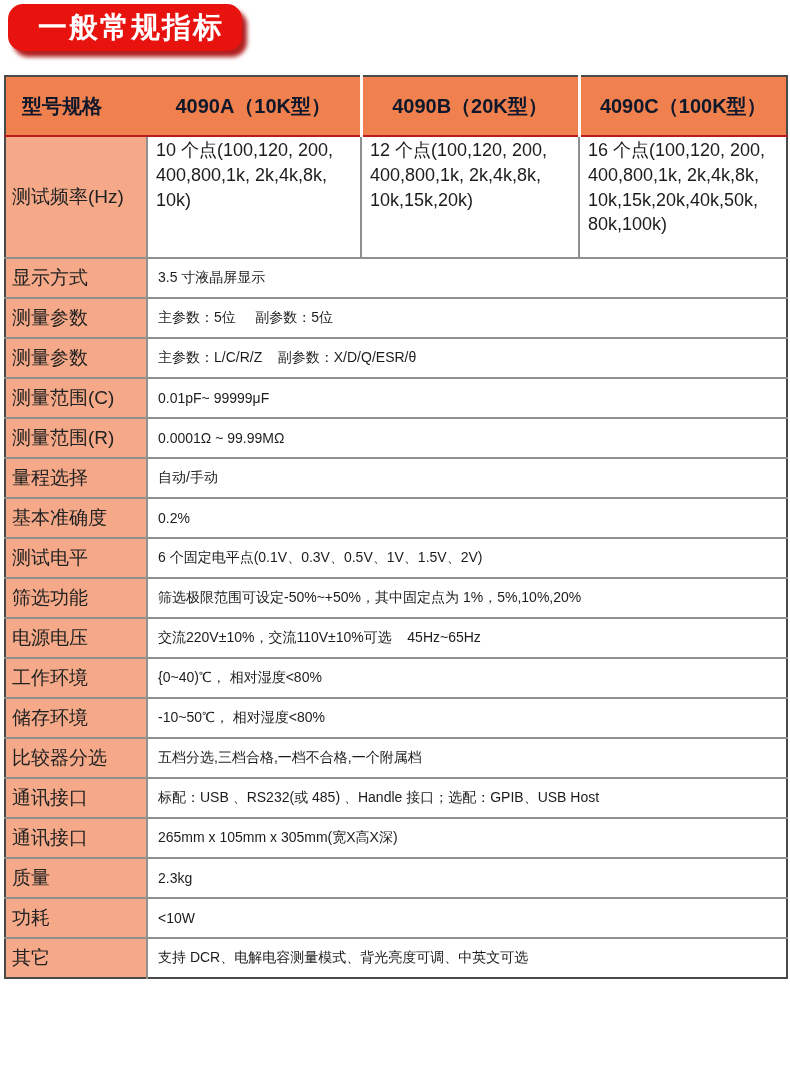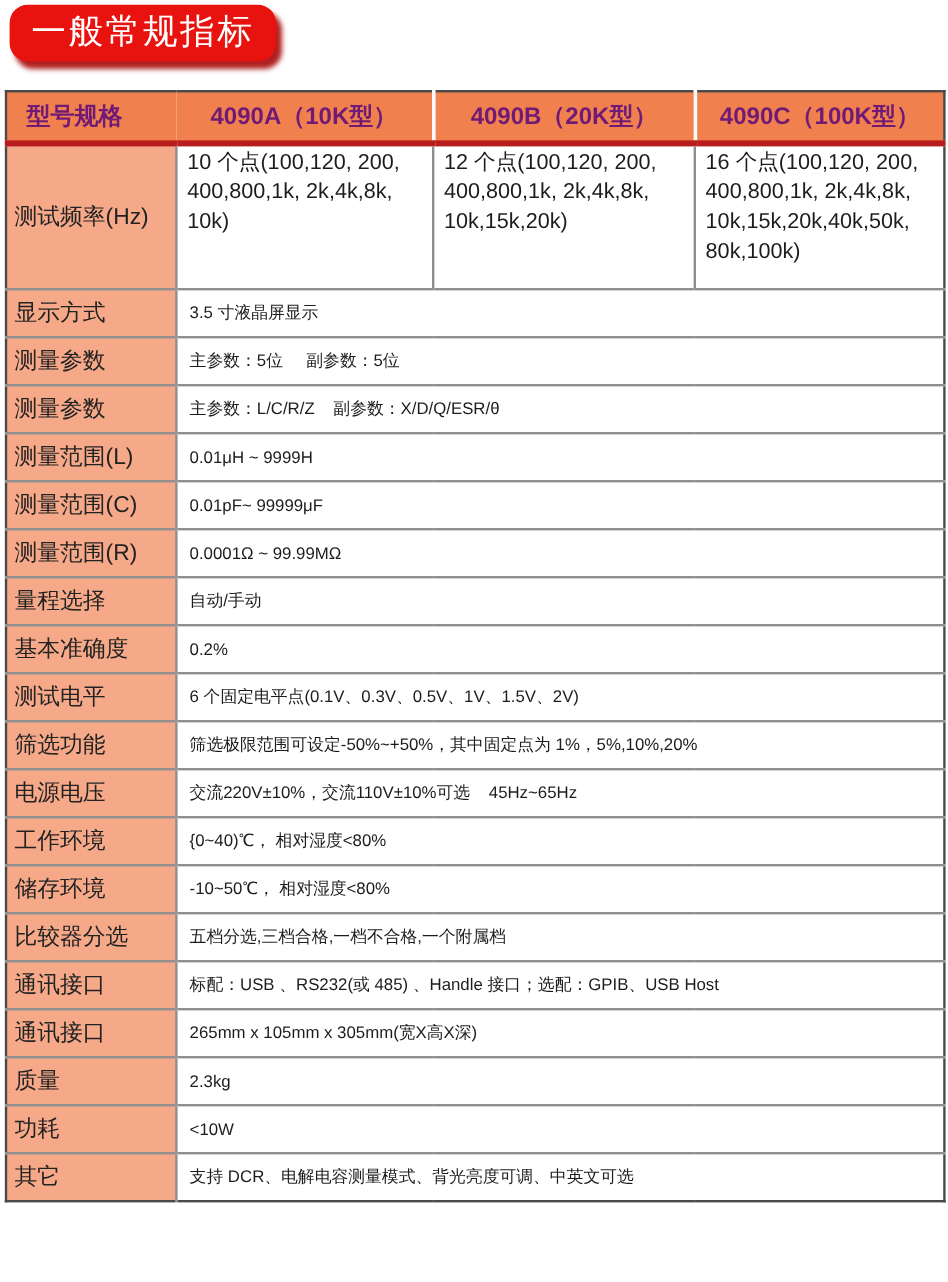--- a/index.html
+++ b/index.html
@@ -16,45 +16,46 @@
   .badge {
     position:absolute; left:8px; top:4px;
     min-width:214px; height:47px;
     background:#e8120f;
     border-radius:15px;
     box-shadow:5px 6px 4px rgba(168,8,8,0.9);
     display:flex; align-items:center; justify-content:center;
     padding:0 18px;
   }
   .badge span {
-    color:#ffffff; font-size:29px; font-weight:normal; letter-spacing:2px;
+    color:#ffffff; font-size:29px; font-weight:bold; letter-spacing:2px;
     line-height:1;
+    margin-left:12px;
   }
   
   .spec-table {
     position:absolute; left:4px; top:75px;
     width:782px;
     border-collapse:collapse;
     table-layout:fixed;
     border:2px solid #4a4a4a;
     font-family:"Liberation Sans", sans-serif;
   }
   col.c0 { width:142px; }
   col.c1 { width:214px; }
   col.c2 { width:218px; }
   col.c3 { width:208px; }
 
   .header-row th {
-    height:43px;
+    height:60px;
     background:#f0804e;
-    color:#701a75;
+    color:#0f172a;
     font-size:20px; font-weight:bold;
     text-align:center;
     vertical-align:middle;
-    border-bottom:5px solid #b91c1c;
+    border-bottom:2px solid #b91c1c;
   }
   .header-row th.h0 { text-align:left; padding-left:16px; }
   .header-row th.h2, .header-row th.h3 { border-left:3px solid #fbfbfb; }
 
   .label-cell {
     background:#f6a989;
     color:#222222;
     font-size:19px;
     padding-left:6px;
     vertical-align:middle;
@@ -129,24 +130,20 @@
     </tr>
         <tr class="spec-row">
       <td class="label-cell">测量参数</td>
       <td class="value-cell" colspan="3">主参数：5位     副参数：5位</td>
     </tr>
         <tr class="spec-row">
       <td class="label-cell">测量参数</td>
       <td class="value-cell" colspan="3">主参数：L/C/R/Z    副参数：X/D/Q/ESR/θ</td>
     </tr>
         <tr class="spec-row">
-      <td class="label-cell">测量范围(L)</td>
-      <td class="value-cell" colspan="3">0.01μH ~ 9999H</td>
-    </tr>
-        <tr class="spec-row">
       <td class="label-cell">测量范围(C)</td>
       <td class="value-cell" colspan="3">0.01pF~ 99999μF</td>
     </tr>
         <tr class="spec-row">
       <td class="label-cell">测量范围(R)</td>
       <td class="value-cell" colspan="3">0.0001Ω ~ 99.99MΩ</td>
     </tr>
         <tr class="spec-row">
       <td class="label-cell">量程选择</td>
       <td class="value-cell" colspan="3">自动/手动</td>

